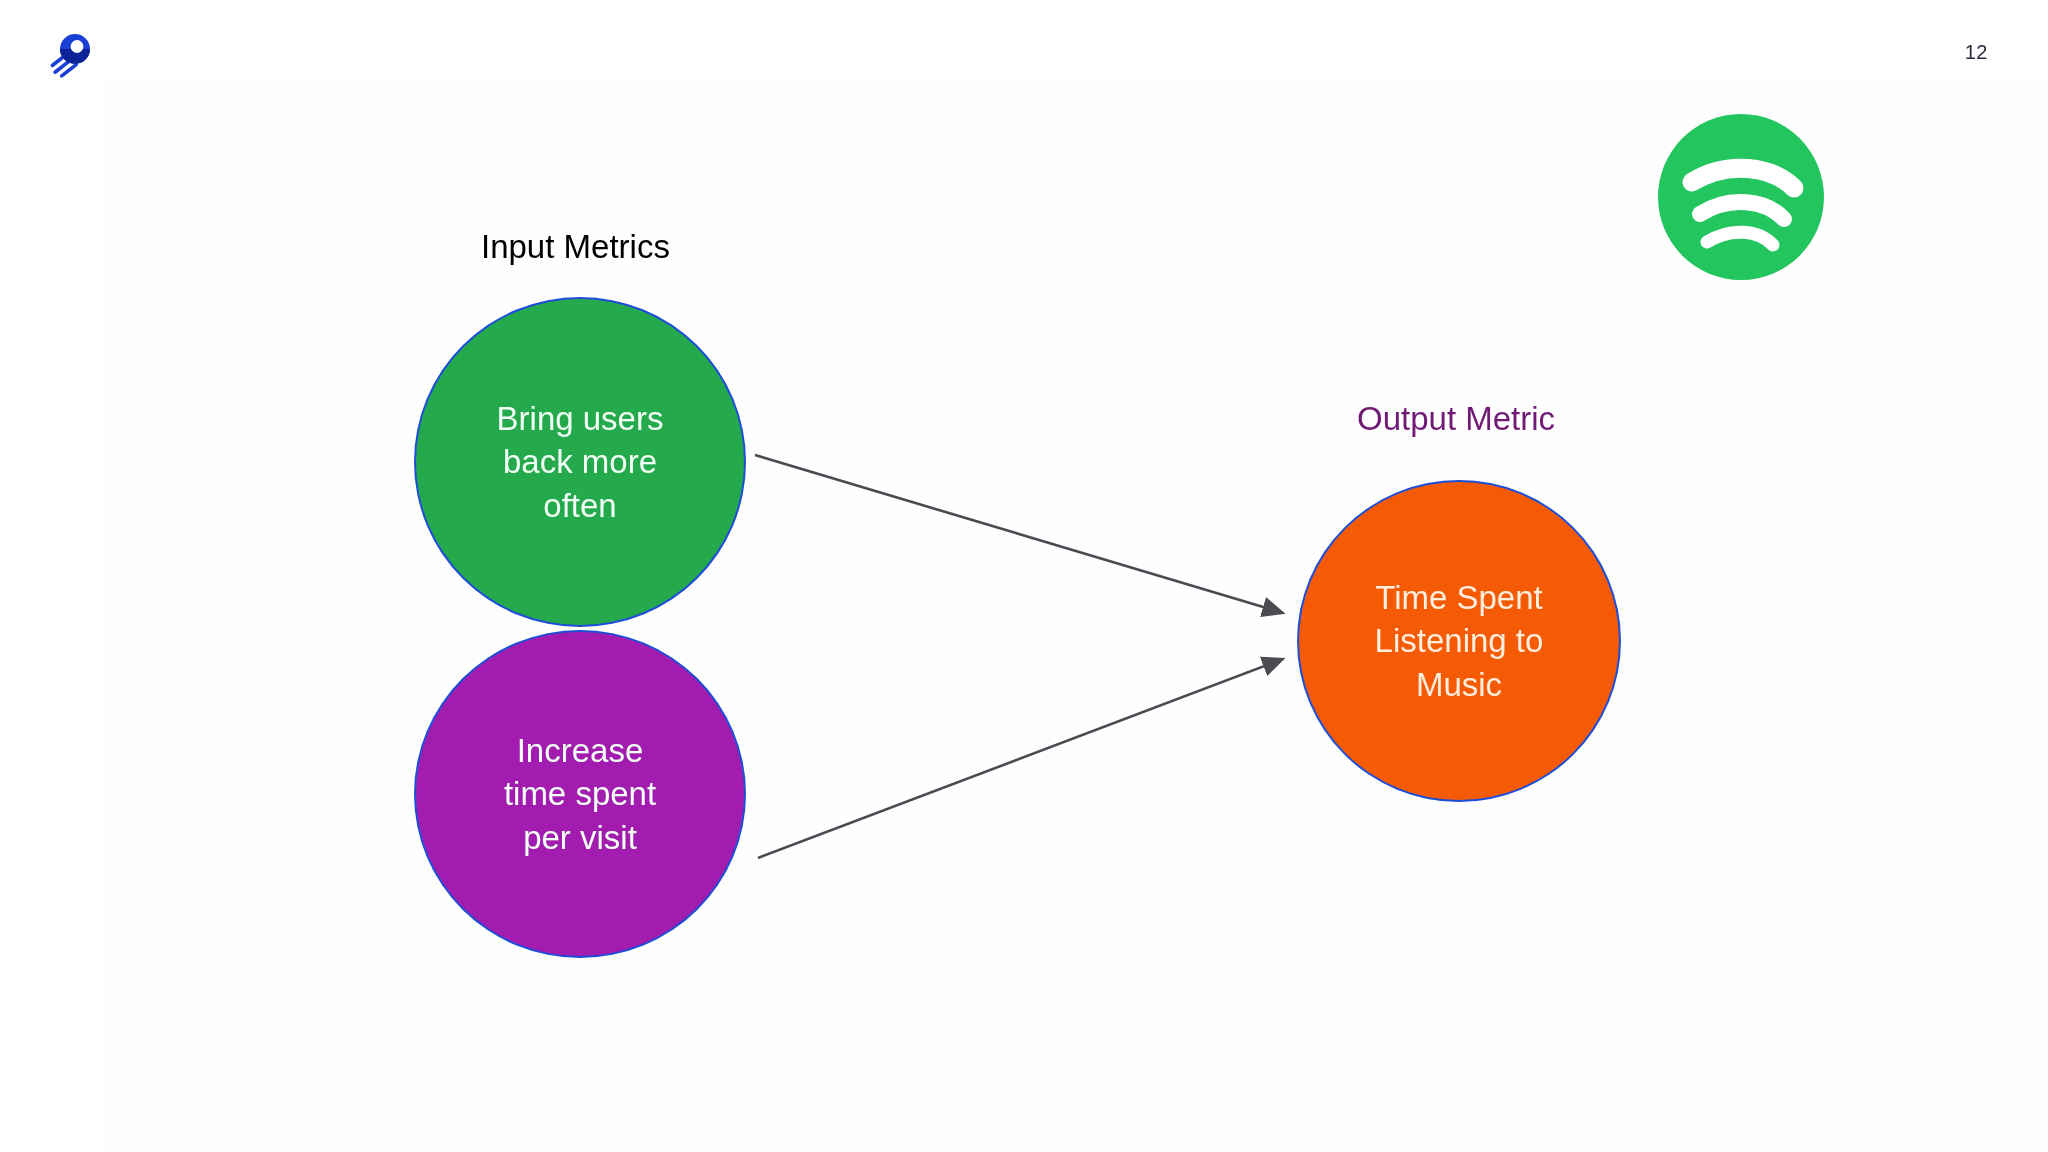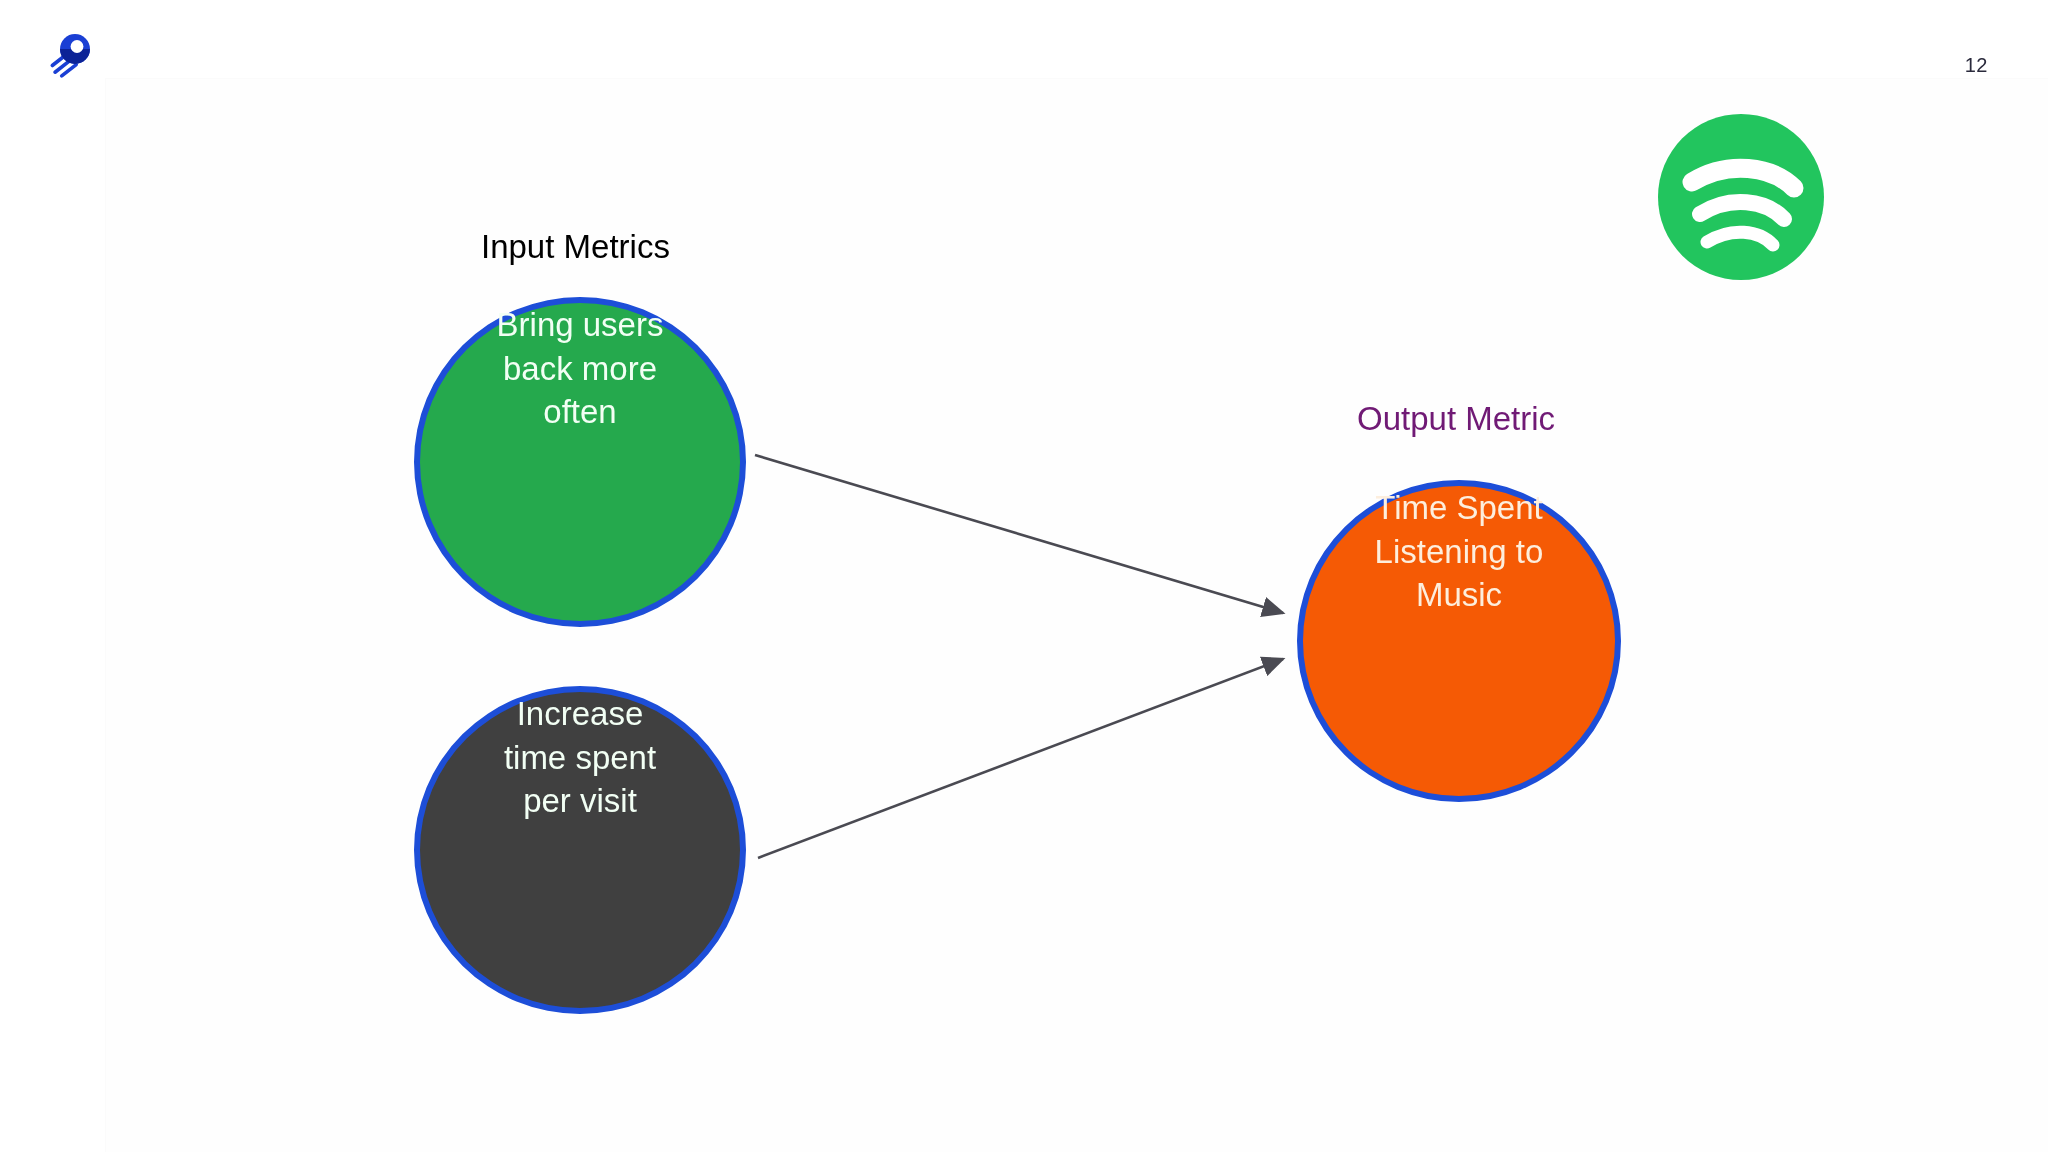--- a/index.html
+++ b/index.html
@@ -42,21 +42,21 @@
     left: 44px;
     top: 28px;
     width: 56px;
     height: 52px;
   }
 
   
   .page-number {
     position: absolute;
     right: 60px;
-    top: 55px;
+    top: 42px;
     font-size: 20px;
     color: #2a2a3c;
     letter-spacing: 0.5px;
     line-height: 1;
   }
 
   
   .spotify-logo {
     position: absolute;
     left: 1656px;
@@ -81,46 +81,47 @@
   .caption-output {
     left: 1357px;
     top: 400px;
     color: #701a75;
   }
 
   
   .metric-node {
     position: absolute;
     border-radius: 50%;
-    border: 6px solid #1d4ed8;
+    border: 2px solid #1d4ed8;
     box-sizing: border-box;
     display: flex;
+    align-items: center;
     justify-content: center;
     text-align: center;
   }
   .metric-node .node-label {
     font-size: 33px;
     line-height: 1.32;
     padding: 0 34px;
     white-space: pre-line;
   }
 
   .node-input-1 {
     left: 414px;
     top: 297px;
     width: 332px;
     height: 330px;
     background: #25a94d;
   }
   .node-input-2 {
     left: 414px;
-    top: 686px;
+    top: 630px;
     width: 332px;
     height: 328px;
-    background: #404040;
+    background: #a21caf;
   }
   .node-input-1 .node-label,
   .node-input-2 .node-label {
     color: #f2fff4;
   }
 
   .node-output {
     left: 1297px;
     top: 480px;
     width: 324px;

